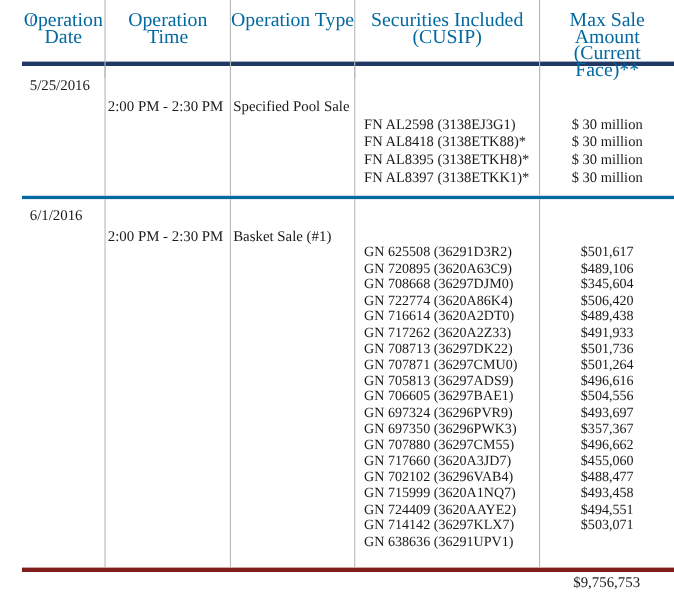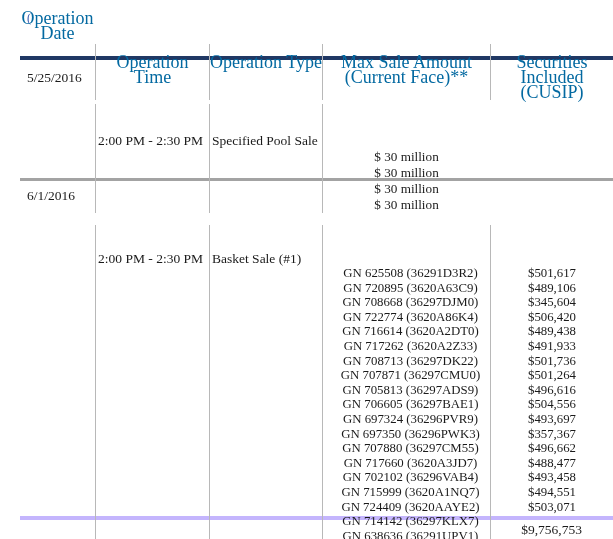--- a/index.html
+++ b/index.html
@@ -22,21 +22,21 @@
   .table {
     position: absolute;
     left: 20px;
     top: 0;
     width: 593px;
   }
   .row {
     display: grid;
     grid-template-columns: 75px 114px 113px 168px 123px;
   }
-  .row > .cell + .cell { border-left: 1px solid #b8b8b8; margin-top: 44px; }
+  .row > .cell + .cell { border-left: 1px solid #b8b8b8; }
 
   
   .header {
     height: 56px;
     border-bottom: 4px solid #203864;
     color: #0369a1;
     font-size: 18px;
     line-height: 15px;
   }
   .header .cell {
@@ -46,57 +46,66 @@
   }
 
   
   .block { box-sizing: border-box; }
   .block .cell { box-sizing: border-box; }
   .block .date { padding-left: 7px; font-size: 13.5px; }
   .block .time, .block .type { padding-left: 2px; font-size: 13.5px; }
   .block .secs { padding-left: 8px; }
   .block .amts { text-align: center; }
 
-  .block1 { height: 121px; border-bottom: 3px solid #a3a3a3; }
+  .block1 { height: 121px; border-bottom: 3px solid #0369a1; }
   .block1 .date { padding-top: 10px; }
   .block1 .time, .block1 .type { padding-top: 29px; }
   .block1 .secs, .block1 .amts { padding-top: 45px; font-size: 13.2px; line-height: 16px; }
 
-  .block2 { height: 339px; border-bottom: 4px solid #c4b5fd; }
+  .block2 { height: 339px; border-bottom: 4px solid #7f1d1d; }
   .block2 .date { padding-top: 7px; }
   .block2 .time, .block2 .type { padding-top: 26px; }
-  .block2 .secs, .block2 .amts { padding-top: 41px; font-size: 12.8px; line-height: 14.6px; text-align: center; }
+  .block2 .secs, .block2 .amts { padding-top: 41px; font-size: 12.8px; line-height: 14.6px; }
 
   
   .total { height: 20px; font-size: 13.5px; line-height: 19px; }
   .total .cell + .cell { border-left: none; font-weight: bold; }
   .total .total-label { grid-column: 1 / 5; text-align: right; padding-right: 9px; }
   .total .total-value { grid-column: 5 / 6; text-align: center; }
 </style>
 </head>
 <body>
 
 <div class="page">
 
   <span class="artifact">(</span>
 
   <div class="table">
 
     <div class="row header">
       <div class="cell">Operation Date</div>
       <div class="cell">Operation Time</div>
       <div class="cell">Operation Type</div>
+      <div class="cell">Securities Included (CUSIP)</div>
       <div class="cell">Max Sale Amount (Current Face)**</div>
-      <div class="cell">Securities Included (CUSIP)</div>
     </div>
 
     <div class="row block block1">
       <div class="cell date">5/25/2016</div>
       <div class="cell time">2:00 PM - 2:30 PM</div>
       <div class="cell type">Specified Pool Sale</div>
+      <div class="cell secs">
+  <div class="sec-line">FN AL2598 (3138EJ3G1)</div>
+
+  <div class="sec-line">FN AL8418 (3138ETK88)*</div>
+
+  <div class="sec-line">FN AL8395 (3138ETKH8)*</div>
+
+  <div class="sec-line">FN AL8397 (3138ETKK1)*</div>
+</div>
       <div class="cell amts">
   <div class="amt-line">$ 30 million</div>
 
   <div class="amt-line">$ 30 million</div>
 
   <div class="amt-line">$ 30 million</div>
 
   <div class="amt-line">$ 30 million</div>
 </div>
     </div>
@@ -167,20 +176,21 @@
   <div class="amt-line">$496,616</div>
 
   <div class="amt-line">$504,556</div>
 
   <div class="amt-line">$493,697</div>
 
   <div class="amt-line">$357,367</div>
 
   <div class="amt-line">$496,662</div>
 
+  <div class="amt-line">$455,060</div>
 
   <div class="amt-line">$488,477</div>
 
   <div class="amt-line">$493,458</div>
 
   <div class="amt-line">$494,551</div>
 
   <div class="amt-line">$503,071</div>
 </div>
     </div>

